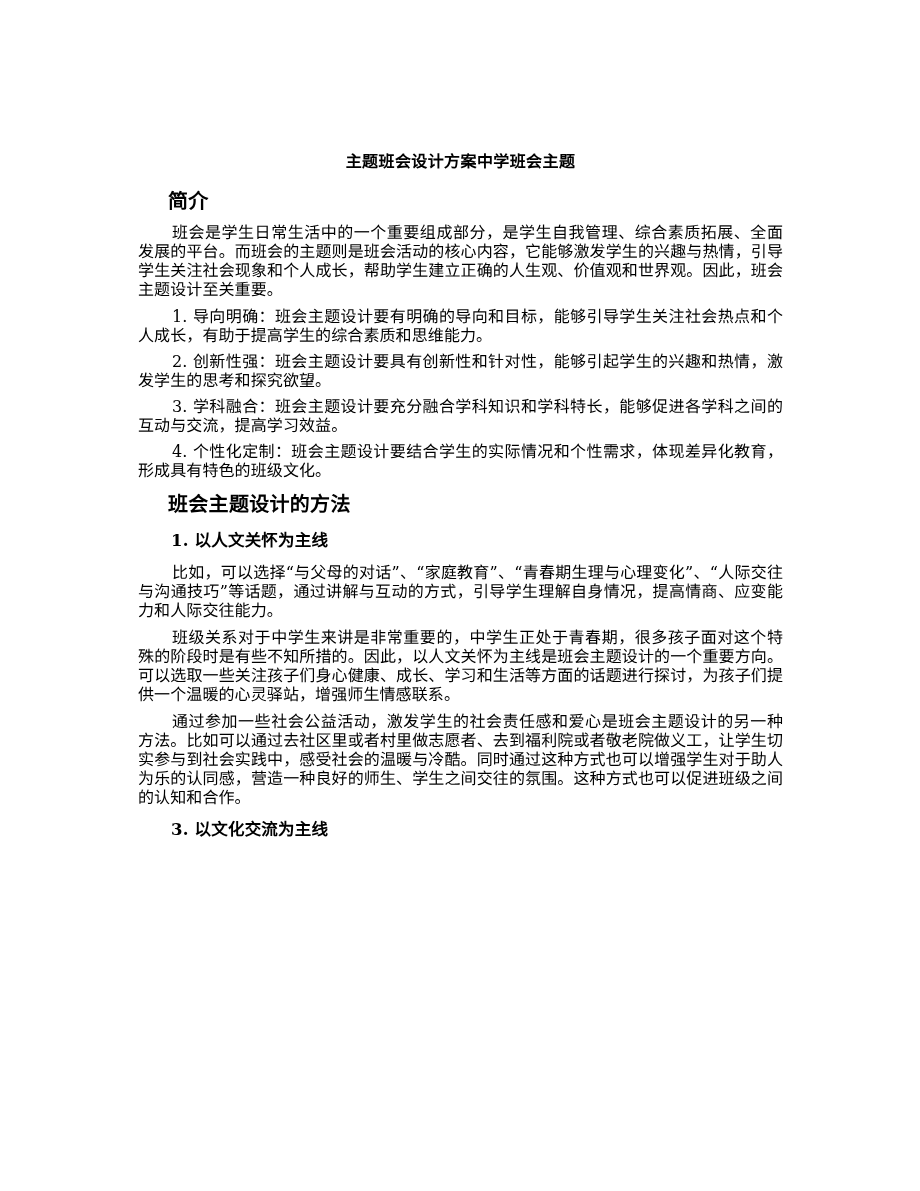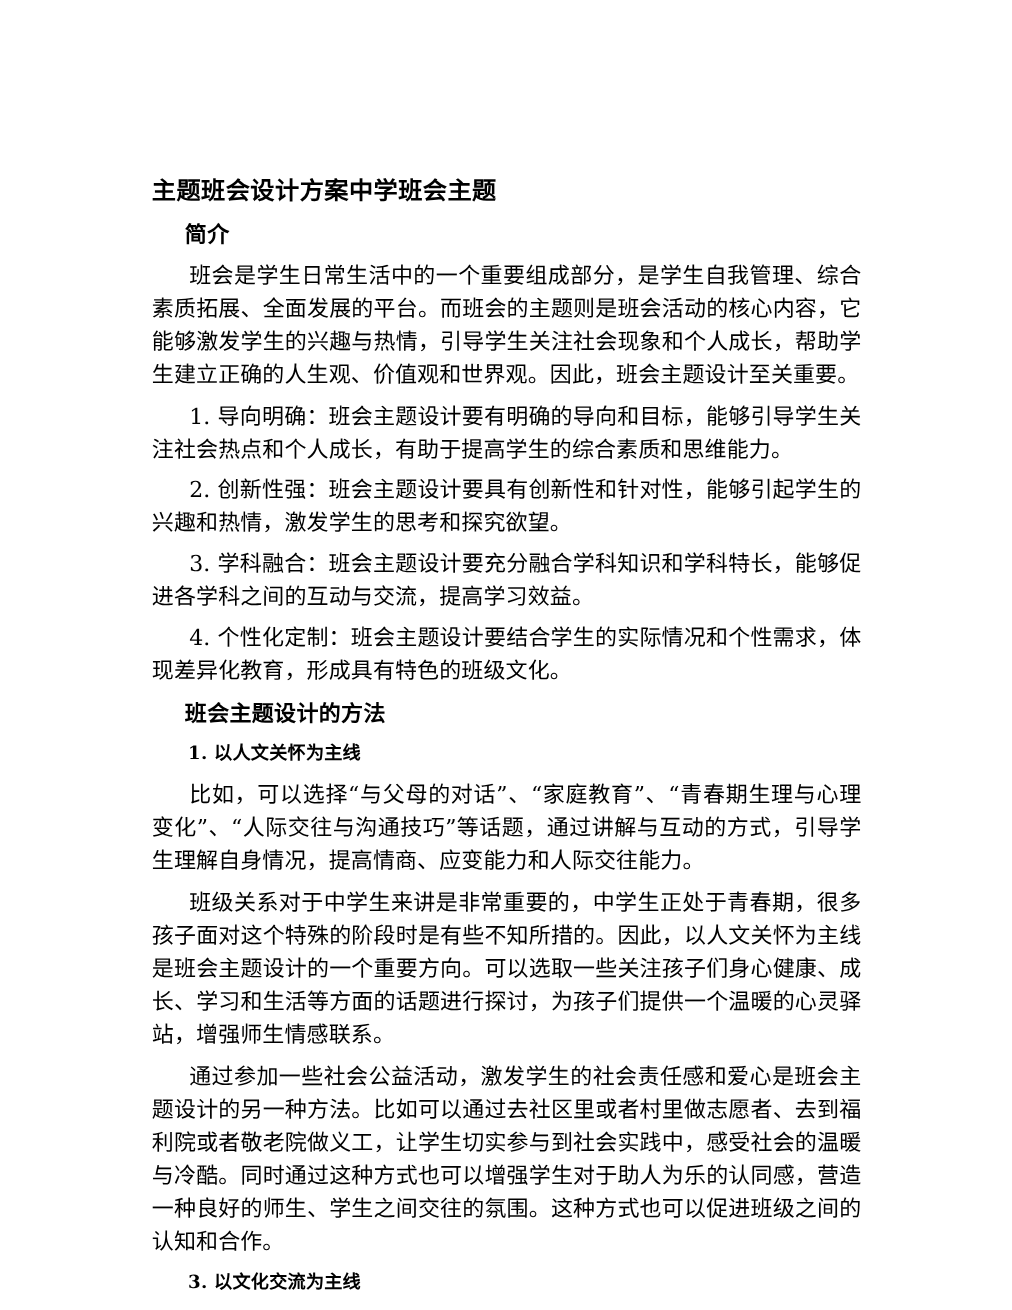--- a/index.html
+++ b/index.html
@@ -22,46 +22,47 @@
     overflow: hidden;
     box-sizing: border-box;
   }
   .content {
     position: absolute;
     left: 138px;
     top: 143px;
     width: 645px;
   }
   .doc-title {
-    font-size: 22px;
+    font-size: 16px;
     font-weight: bold;
+    text-align: center;
     line-height: 30px;
-    margin: 16px 0 10px 0;
+    margin: 4px 0 10px 0;
     letter-spacing: 0.4px;
     font-family: "DejaVu Serif", "Liberation Serif", serif;
   }
   .heading {
     font-size: 20px;
     font-weight: bold;
     line-height: 28px;
     margin: 10px 0 8px 0;
     text-indent: 30px;
     letter-spacing: 0.3px;
   }
   .subheading {
     font-size: 16.5px;
     font-weight: bold;
     line-height: 28px;
     margin: 9px 0 6px 0;
     text-indent: 33px;
     letter-spacing: 0.2px;
   }
   .para {
-    font-size: 20px;
-    line-height: 30px;
+    font-size: 16px;
+    line-height: 19px;
     margin: 8px 0 8px 0;
     text-indent: 34px;
     text-align: justify;
     text-justify: inter-ideograph;
     letter-spacing: 0.1px;
     word-break: break-all;
   }
   .para.tight {
     margin-top: 7px;
     margin-bottom: 7px;

